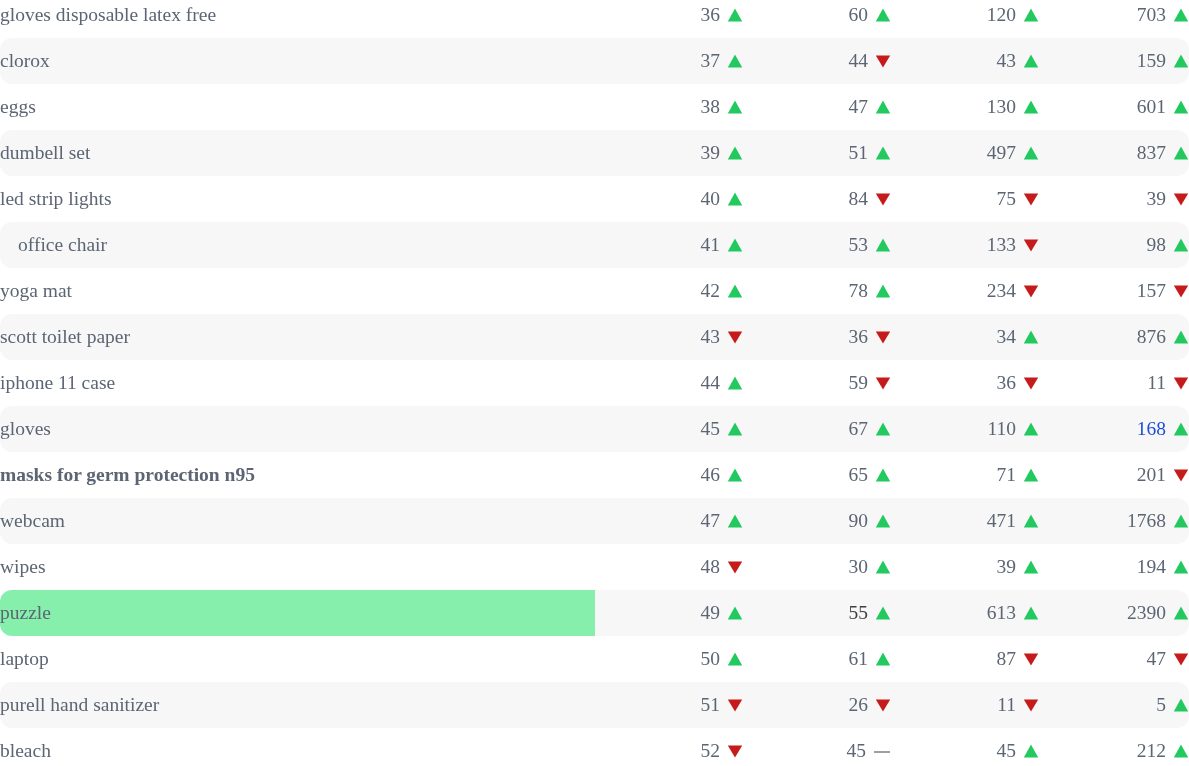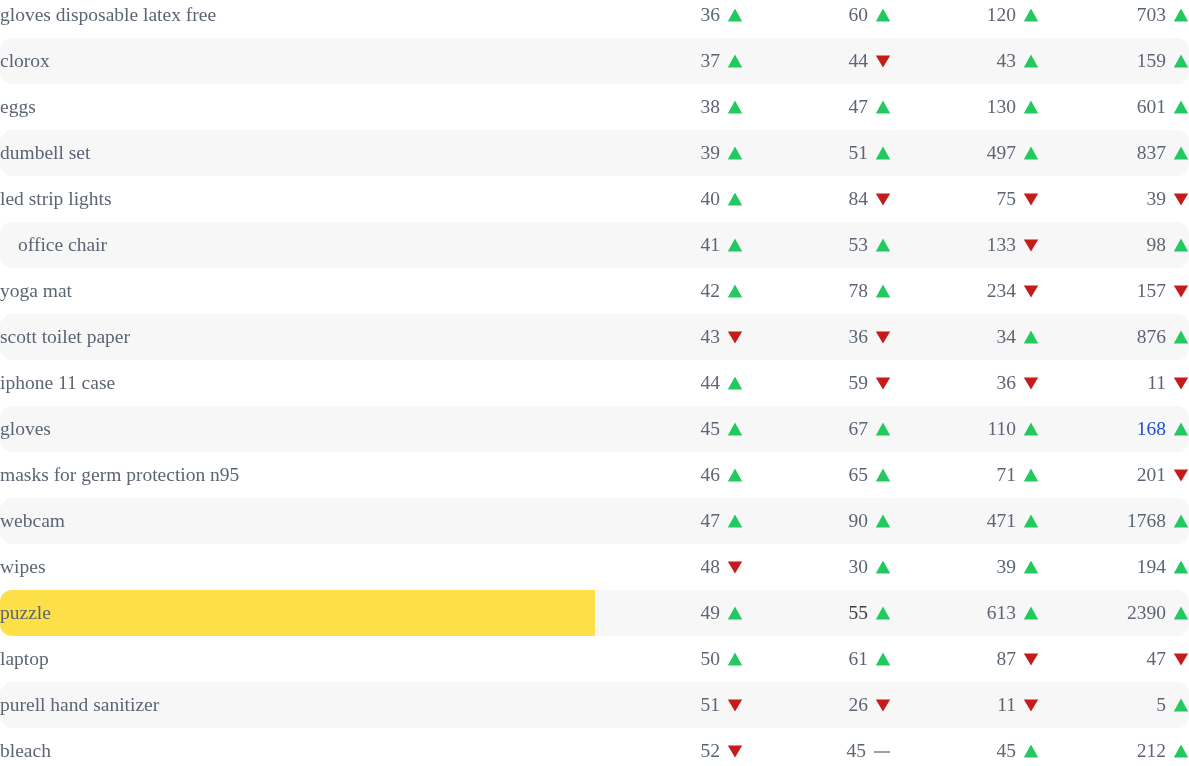--- a/index.html
+++ b/index.html
@@ -456,21 +456,21 @@
         <td class="col-metric-last" style="color: #1d4ed8; background: rgb(247, 247, 248);"><span class="cell-inner">
             <span class="metric-value">168</span>
             <span class="trend">
               <svg width="16" height="16" viewBox="0 0 16 16" aria-hidden="true">
                 <polygon points="8,1.5 15.2,14.5 0.8,14.5" fill="#22c95e"></polygon>
               </svg>
             </span>
           </span></td>
       </tr>
       <tr>
-        <td class="col-term" style="color: rgb(91, 101, 115); background: rgb(255, 255, 255);">masks for germ protection n95</td>
+        <td class="col-term" style="color: rgb(91, 101, 115); background: rgb(255, 255, 255); font-weight: bold;">masks for germ protection n95</td>
         <td class="col-metric" style="color: rgb(91, 101, 115); background: rgb(255, 255, 255);"><span class="cell-inner">
             <span class="metric-value">46</span>
             <span class="trend">
               <svg width="16" height="16" viewBox="0 0 16 16" aria-hidden="true">
                 <polygon points="8,1.5 15.2,14.5 0.8,14.5" fill="#22c95e"></polygon>
               </svg>
             </span>
           </span></td>
         <td class="col-metric" style="color: rgb(91, 101, 115); background: rgb(255, 255, 255);"><span class="cell-inner">
             <span class="metric-value">65</span>
@@ -561,21 +561,21 @@
         <td class="col-metric-last" style="color: rgb(91, 101, 115); background: rgb(255, 255, 255);"><span class="cell-inner">
             <span class="metric-value">194</span>
             <span class="trend">
               <svg width="16" height="16" viewBox="0 0 16 16" aria-hidden="true">
                 <polygon points="8,1.5 15.2,14.5 0.8,14.5" fill="#22c95e"></polygon>
               </svg>
             </span>
           </span></td>
       </tr>
       <tr class="striped">
-        <td class="col-term" style="color: rgb(91, 101, 115); background: #fde047; margin-left: 48px;">puzzle</td>
+        <td class="col-term" style="color: rgb(91, 101, 115); background: #86efac; margin-left: 48px;">puzzle</td>
         <td class="col-metric" style="color: rgb(91, 101, 115); background: rgb(247, 247, 248);"><span class="cell-inner">
             <span class="metric-value">49</span>
             <span class="trend">
               <svg width="16" height="16" viewBox="0 0 16 16" aria-hidden="true">
                 <polygon points="8,1.5 15.2,14.5 0.8,14.5" fill="#22c95e"></polygon>
               </svg>
             </span>
           </span></td>
         <td class="col-metric" style="color: #404040; background: rgb(247, 247, 248);"><span class="cell-inner">
             <span class="metric-value">55</span>

